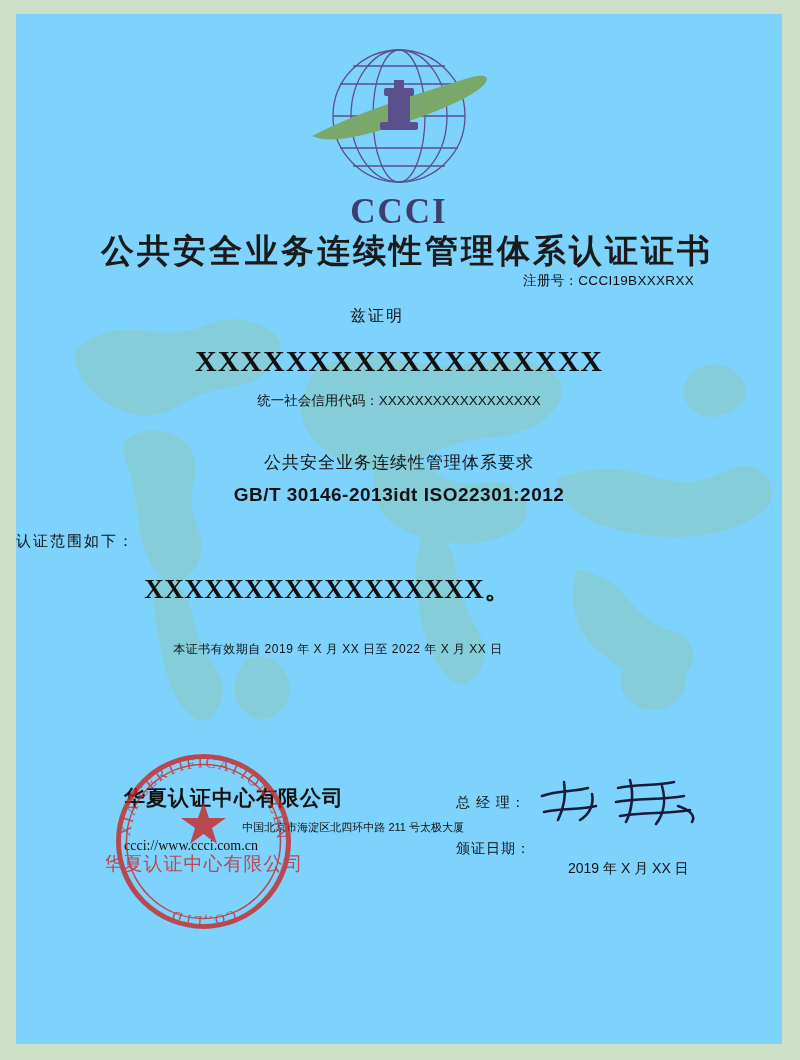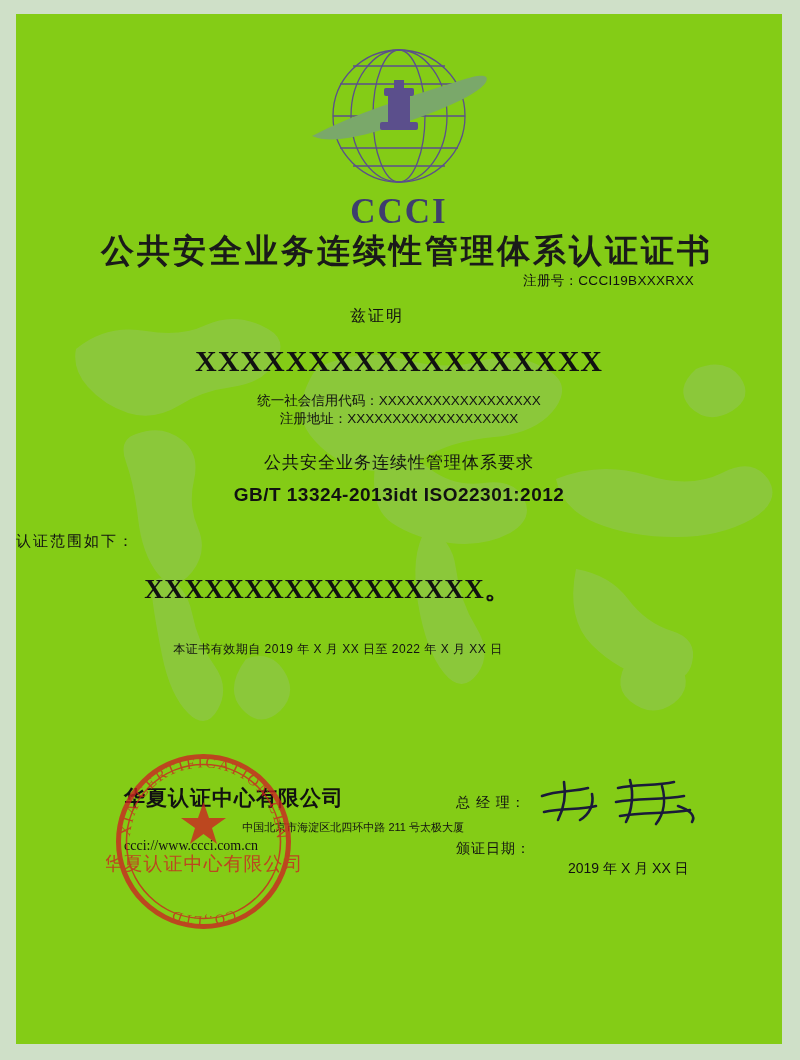--- a/index.html
+++ b/index.html
@@ -29,21 +29,21 @@
   .edge-bottom { left: 0; bottom: 0; width: 800px; height: 16px; }
   .edge-left   { left: 0; top: 0; width: 16px; height: 1060px; }
   .edge-right  { right: 0; top: 0; width: 18px; height: 1060px; }
 
   .paper {
     position: absolute;
     left: 16px;
     top: 14px;
     width: 766px;
     height: 1030px;
-    background: #84cc16;
+    background: #7dd3fc;
     overflow: hidden;
   }
 
   
   .watermark {
     position: absolute;
     left: 0;
     top: 215px;
     width: 766px;
     height: 560px;
@@ -323,25 +323,24 @@
       <div class="reg-no">
         <span>注册号：</span><span>CCCI19BXXXRXX</span>
       </div>
 
       <div class="hereby">兹证明</div>
 
       <div class="company-name">XXXXXXXXXXXXXXXXXX</div>
 
       <div class="info-block">
         <div class="info-line">统一社会信用代码：XXXXXXXXXXXXXXXXXX</div>
-        <div class="info-line">注册地址：XXXXXXXXXXXXXXXXXXX</div>
       </div>
 
       <div class="standard-cn">公共安全业务连续性管理体系要求</div>
-      <div class="standard-en">GB/T 13324-2013idt ISO22301:2012</div>
+      <div class="standard-en">GB/T 30146-2013idt ISO22301:2012</div>
 
       <div class="scope-label">认证范围如下：</div>
       <div class="scope-value">XXXXXXXXXXXXXXXXX。</div>
 
       <div class="validity">本证书有效期自 2019 年 X 月 XX 日至 2022 年 X 月 XX 日</div>
 
 
       <div class="footer-left">
         <div class="org-name">华夏认证中心有限公司</div>
         <div class="org-addr">中国北京市海淀区北四环中路 211 号太极大厦</div>

